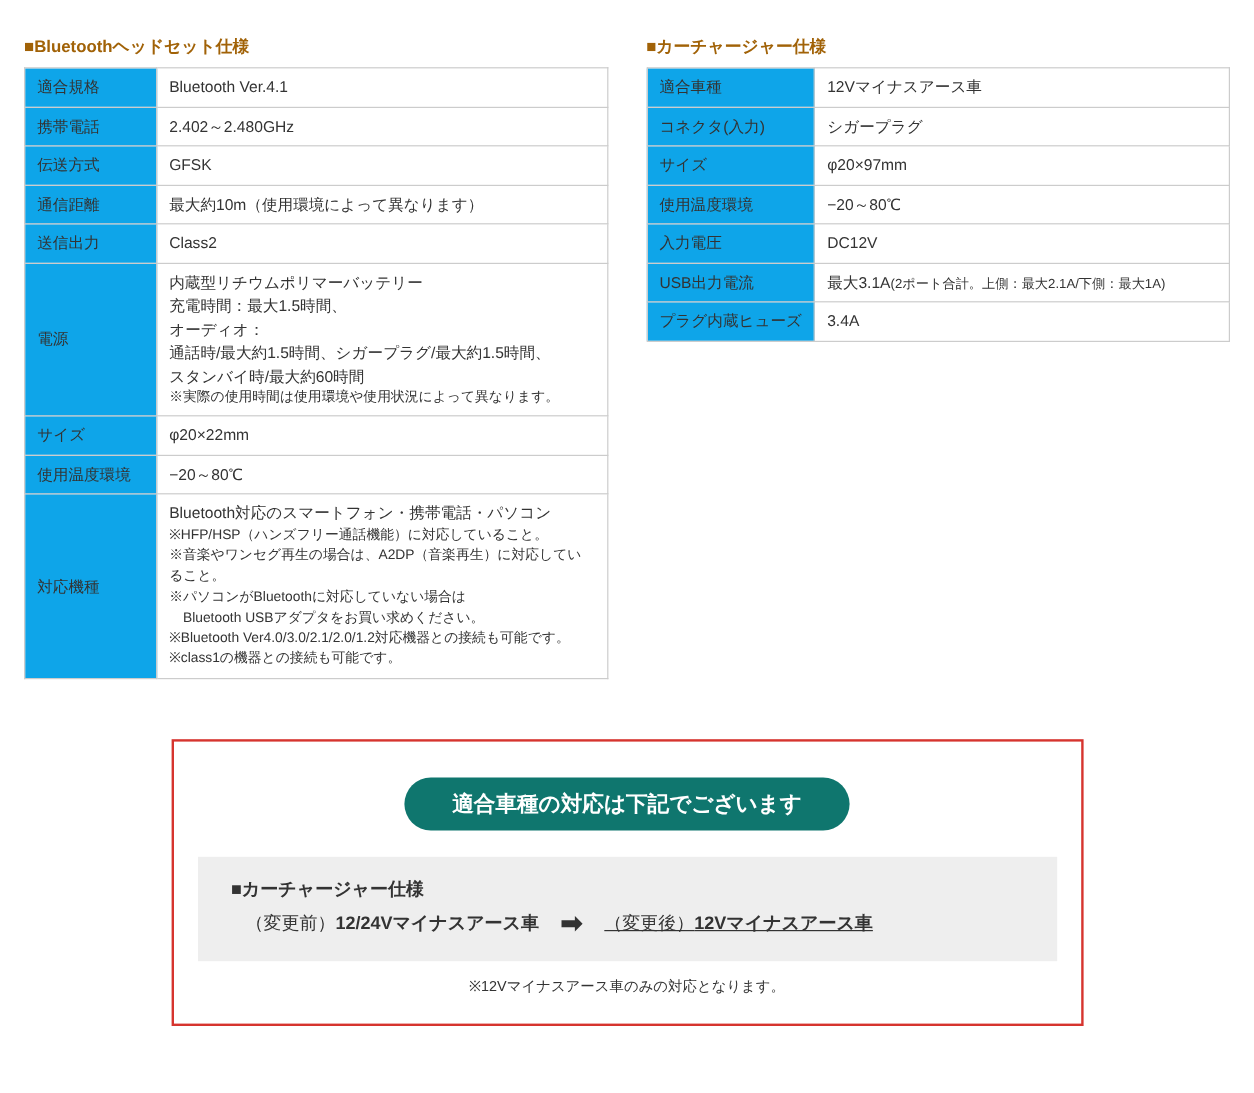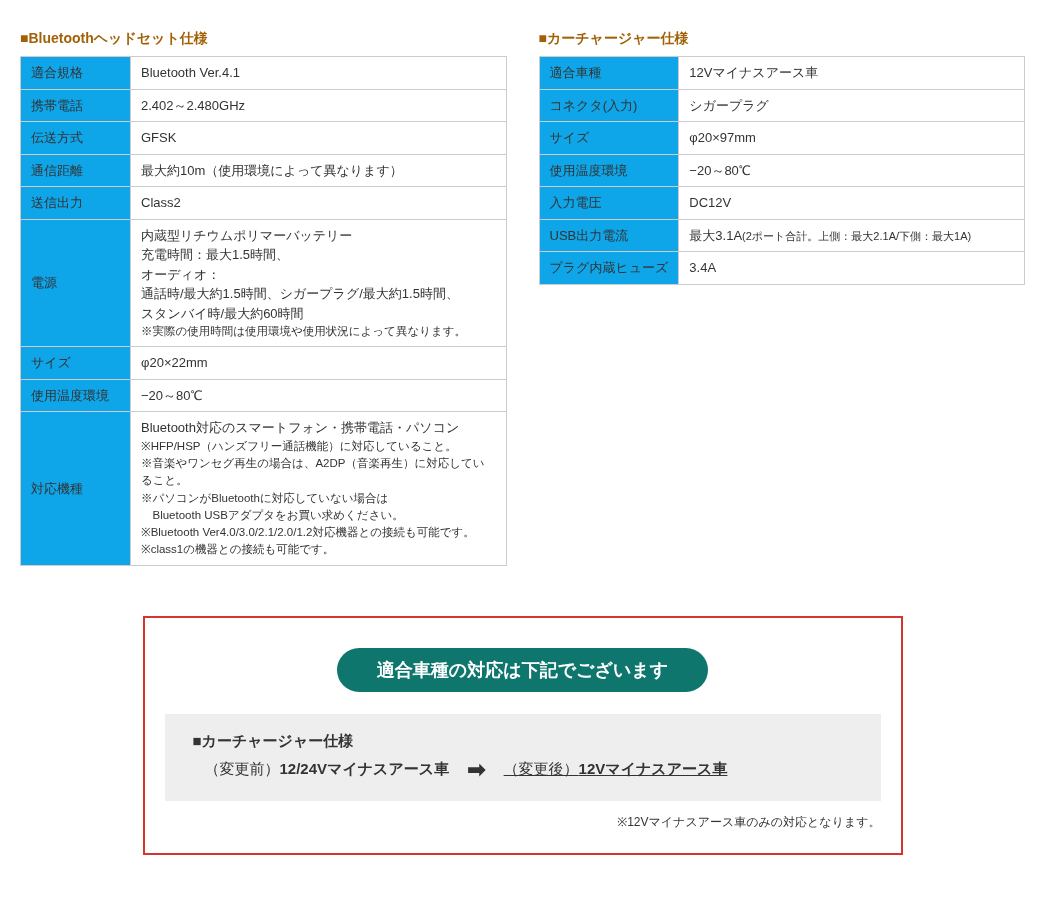--- a/index.html
+++ b/index.html
@@ -84,21 +84,20 @@
   .before-val { font-weight: bold; }
   .after-wrap { text-decoration: underline; }
   .after-val { font-weight: bold; }
   .arrow {
     font-size: 22px;
     font-weight: bold;
     line-height: 1;
   }
   .footnote {
     margin-top: 12px;
-    text-align: right;
     font-size: 12px;
   }
 </style>
 </head>
 <body>
 
 <div class="top-wrap">
 
   <div class="spec-block">
     <div class="spec-title">■Bluetoothヘッドセット仕様</div>

